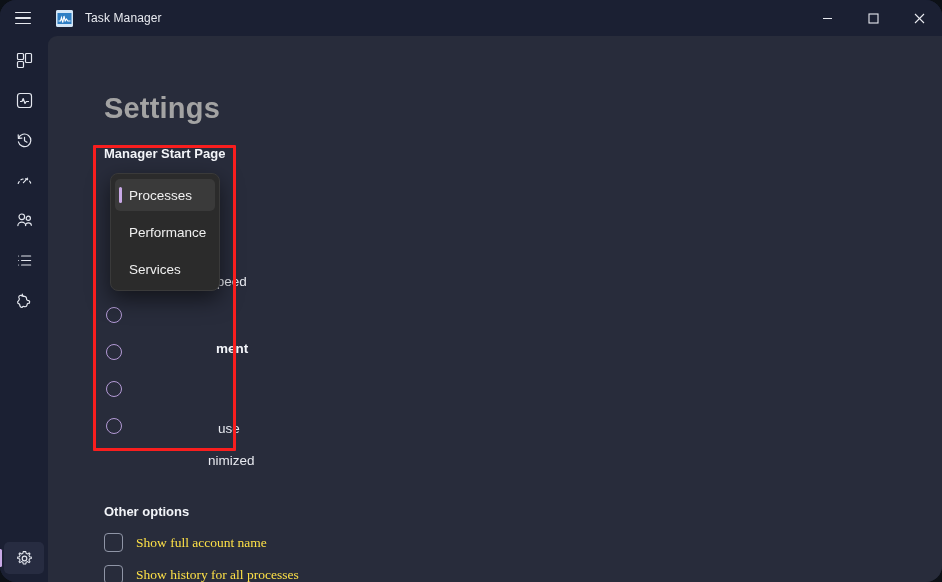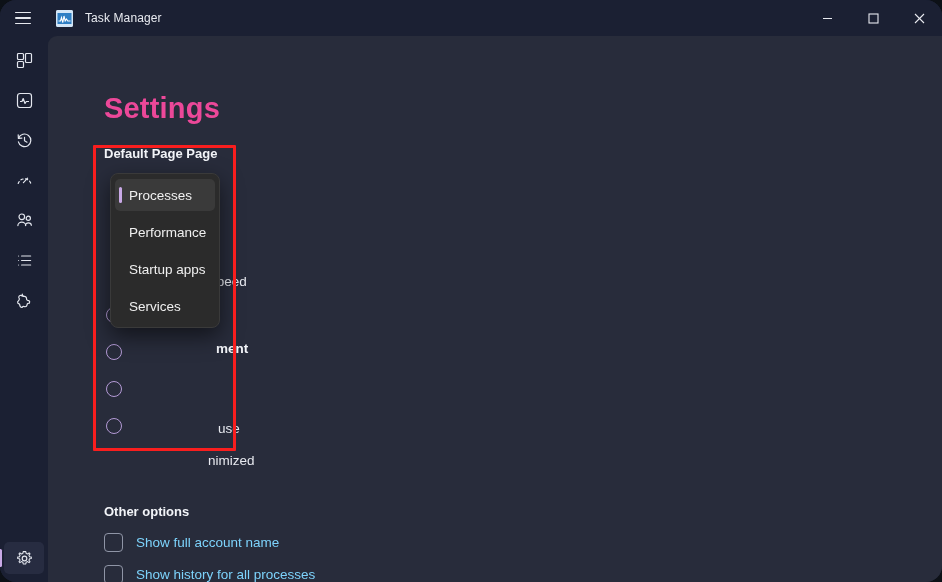--- a/index.html
+++ b/index.html
@@ -95,21 +95,21 @@
   .content {
     position: absolute; left: 48px; top: 36px;
     width: 894px; height: 546px;
     background: #282c3b;
     border-top-left-radius: 9px;
     overflow: hidden;
   }
   .page-title {
     position: absolute; left: 56px; top: 56px;
     font-size: 29px; font-weight: 600;
-    color: #ec4899;
+    color: #a3a3a3;
     letter-spacing: .2px;
   }
 
   .section-label {
     position: absolute;
     font-size: 13px; font-weight: 700;
     color: #f2f4f8;
   }
   .muted-row {
     position: absolute;
@@ -132,21 +132,21 @@
     display: flex; align-items: center; gap: 13px;
     cursor: pointer;
   }
   .cb-box {
     width: 19px; height: 19px;
     border: 1.4px solid #8f95a6;
     border-radius: 4px;
     background: transparent;
     flex: none;
   }
-  .cb-label { font-size: 13.5px; color: #7dd3fc; white-space: nowrap; }
+  .cb-label { font-size: 13.5px; color: #fde047; white-space: nowrap; font-family: Liberation Serif, serif; }
 
   
   .flyout {
     position: absolute;
     left: 110px; top: 173px;
     width: 110px;
     background: #2b2b2b;
     border: 1px solid #3a3a3a;
     border-radius: 8px;
     padding: 5px 4px;
@@ -221,21 +221,21 @@
             <line x1="1" y1="1" x2="10" y2="10" stroke="#e8eaf0" stroke-width="1.1"></line>
             <line x1="10" y1="1" x2="1" y2="10" stroke="#e8eaf0" stroke-width="1.1"></line>
           </svg>
       </div>
     </div>
   </div>
 
   <div class="content">
     <div class="page-title">Settings</div>
 
-    <div class="section-label" style="left:56px; top:110px;">Default Page Page</div>
+    <div class="section-label" style="left:56px; top:110px;">Manager Start Page</div>
 
     <div class="muted-row" style="left:162px; top:238px;">speed</div>
 
     <div class="section-label" style="left:168px; top:305px; font-size:13.5px;">ment</div>
 
     <div class="muted-row" style="left:170px; top:385px;">use</div>
 
     <div class="muted-row" style="left:160px; top:417px;">nimized</div>
 
     <div class="radio-frag" style="left:58px; top:271px;"></div>
@@ -349,22 +349,19 @@
   </div>
 
   <div class="flyout">
     <div class="fly-item selected">
       <span>Processes</span>
     </div>
     <div class="fly-item">
       <span>Performance</span>
     </div>
     <div class="fly-item">
-      <span>Startup apps</span>
-    </div>
-    <div class="fly-item">
       <span>Services</span>
     </div>
   </div>
 
   <div class="annotation"></div>
 
 </div>
 
 </body></html>

